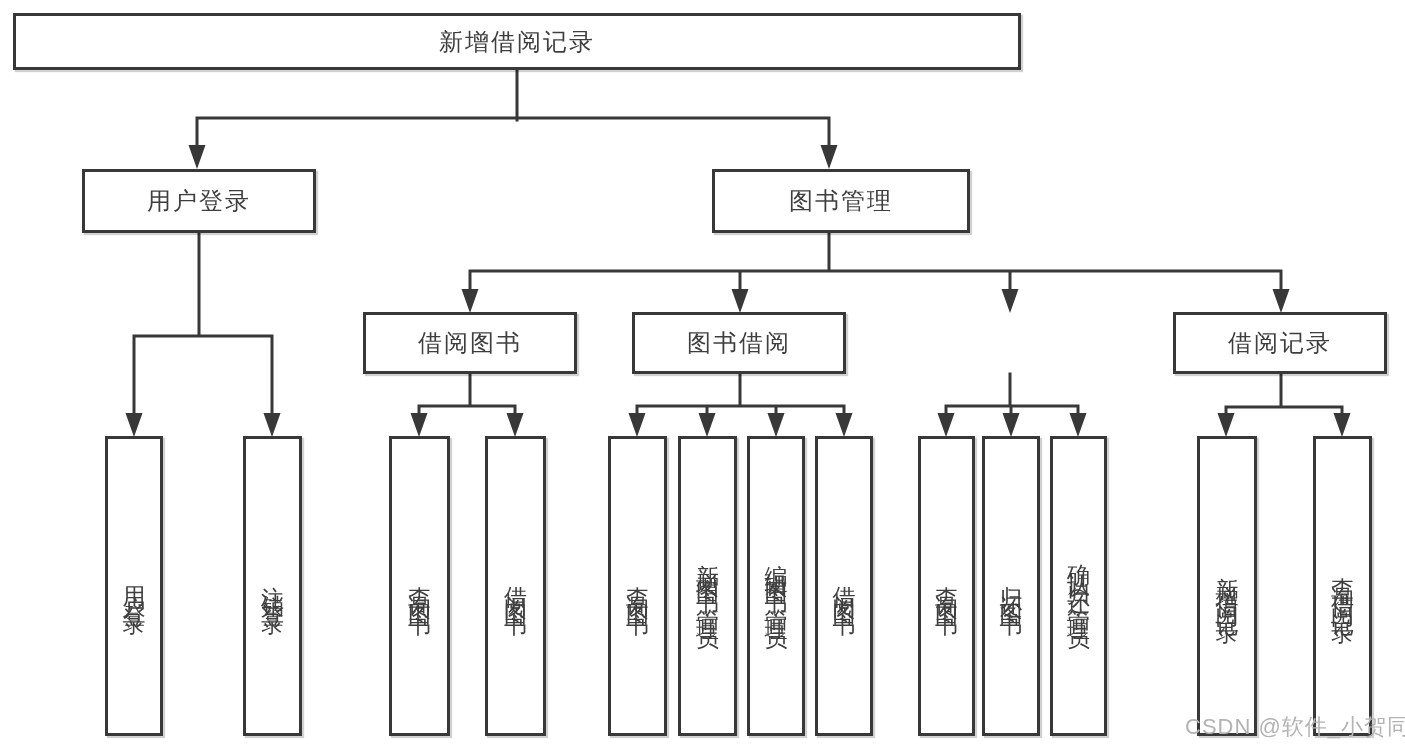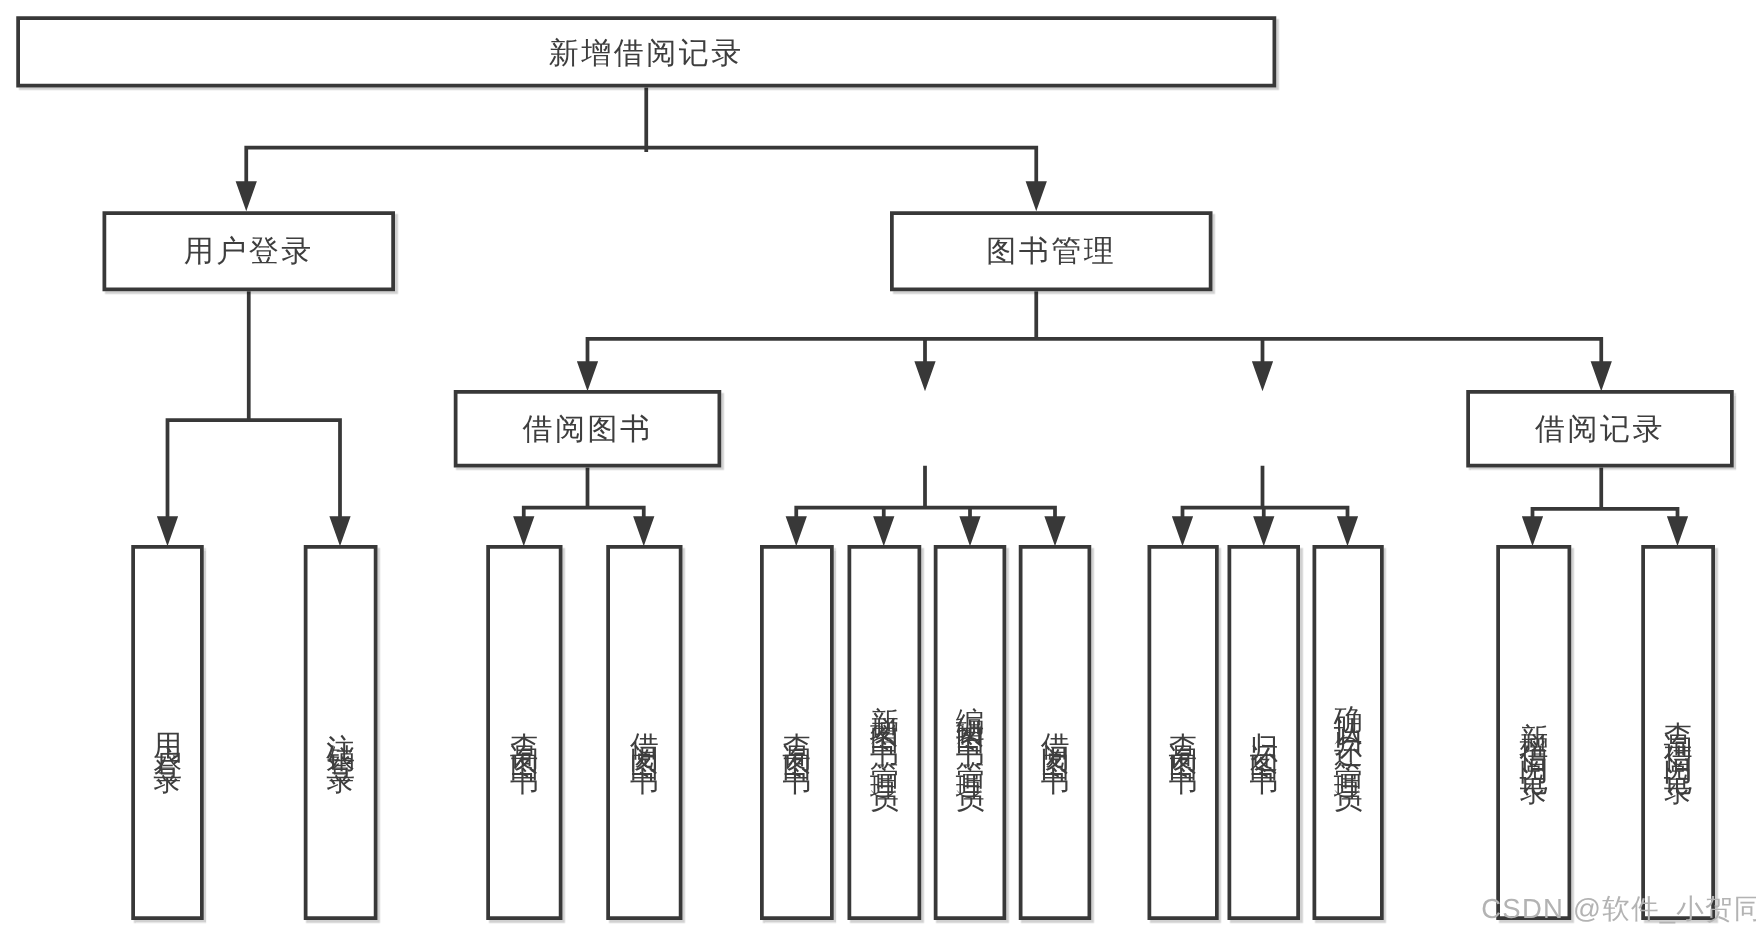--- a/index.html
+++ b/index.html
@@ -90,20 +90,23 @@
   <div class="node h" style="left:82px;top:169px;width:234px;height:64px">
     <span class="lbl">用户登录</span>
   </div>
   <div class="node h" style="left:712px;top:169px;width:258px;height:64px">
     <span class="lbl">图书管理</span>
   </div>
 
   <div class="node h" style="left:363px;top:312px;width:214px;height:62px">
     <span class="lbl">借阅图书</span>
   </div>
+  <div class="node h" style="left:632px;top:312px;width:214px;height:62px">
+    <span class="lbl">图书借阅</span>
+  </div>
   <div class="node h" style="left:1173px;top:312px;width:214px;height:62px">
     <span class="lbl">借阅记录</span>
   </div>
 
   <div class="node leaf" style="left:105px;top:436px;width:58px;height:300px">
     <span class="lbl">用户登录</span>
   </div>
   <div class="node leaf" style="left:243px;top:436px;width:59px;height:300px">
     <span class="lbl">注销登录</span>
   </div>

